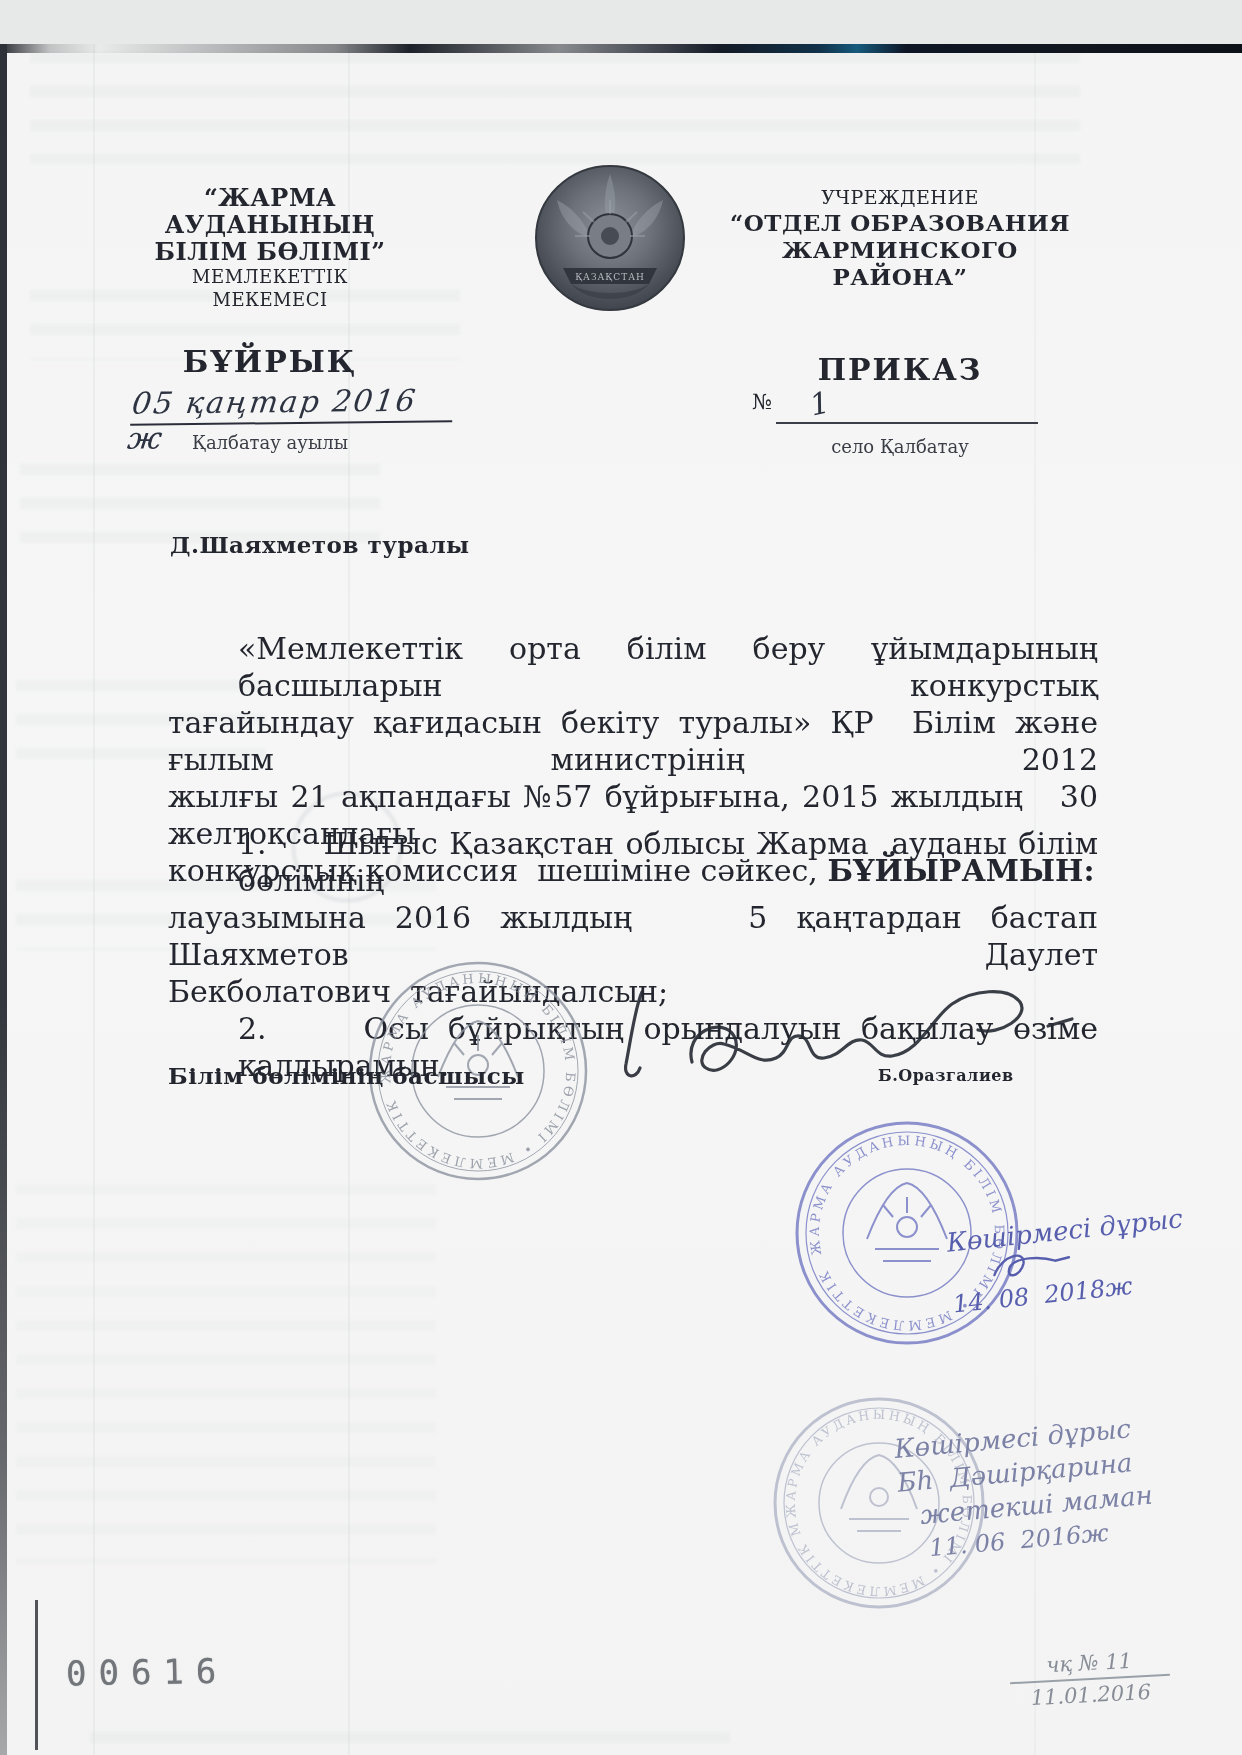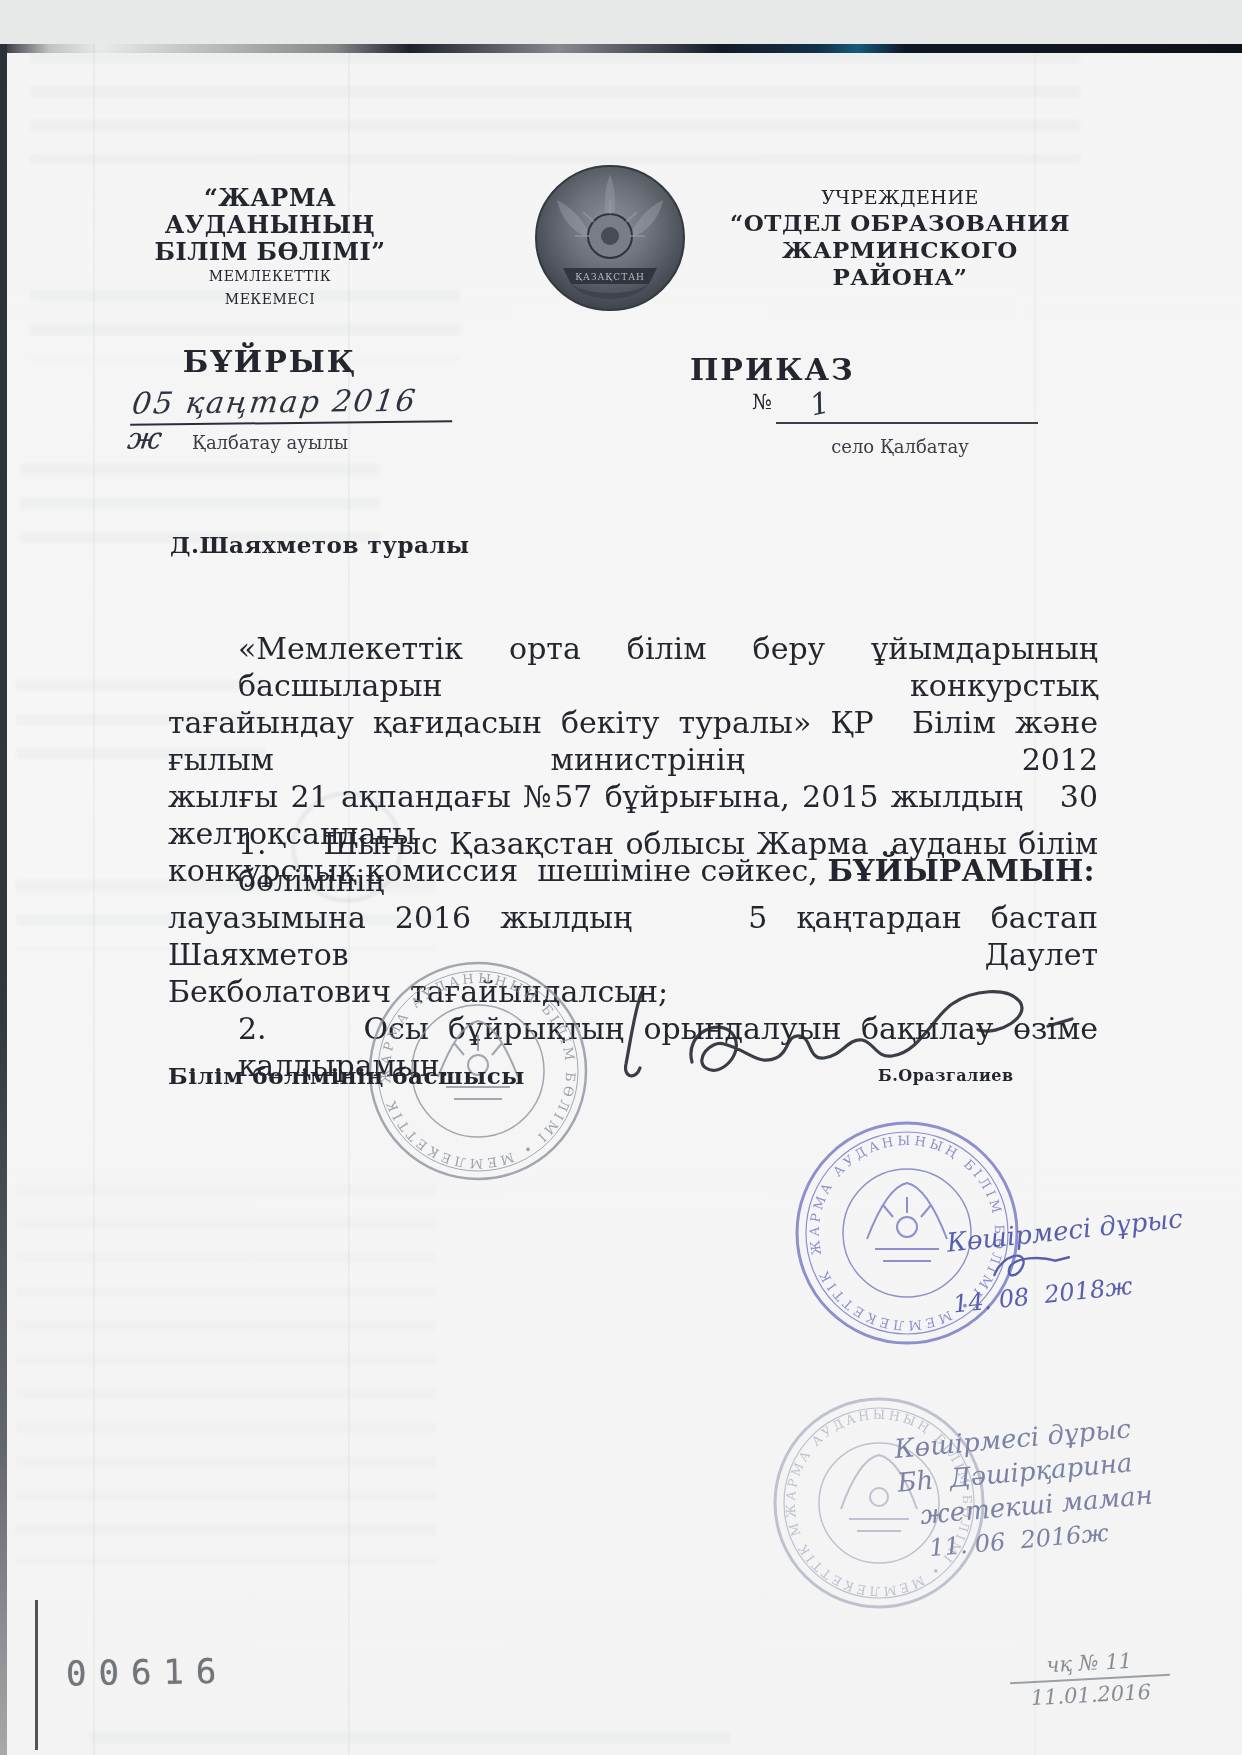--- a/index.html
+++ b/index.html
@@ -18,21 +18,21 @@
     background:linear-gradient(180deg,#2e3138 0%,#34373d 55%,rgba(52,55,61,.75) 80%,rgba(52,55,61,.35) 100%);}
   .left-edge2{left:35px;top:1556px;width:3px;height:150px;background:rgba(40,43,50,.8);}
   .vstreak{top:0;width:2px;height:1755px;background:rgba(110,116,128,.06);}
   
   .ghost{background:repeating-linear-gradient(180deg,rgba(108,114,128,.085) 0 11px,rgba(0,0,0,0) 11px 34px);filter:blur(1.4px);}
   .ghost.dim{opacity:.5;}
   .ghost-arc{border:3px solid rgba(118,124,140,.16);border-radius:50%;filter:blur(1.5px);}
   
   .org{ text-align:center;line-height:27px;}
   .org .b{font-weight:bold;font-size:24px;letter-spacing:.5px;}
-  .org .s{font-size:14px;line-height:23px;letter-spacing:.5px;}
+  .org .s{font-size:18px;line-height:23px;letter-spacing:.5px;}
   .org-right .b{font-size:23px;}
   .org-right .s{font-size:19px;}
   .doctype{font-weight:bold;font-size:30px;letter-spacing:2px;}
   .small-place{font-size:18px;color:#3a3d45;}
   .hand{font-style:italic;color:#2e3342;}
   .hw-date{font-size:30px;transform:skewX(-8deg);letter-spacing:2px;}
   .underline-l{border-bottom:2px solid #2b2e3a;transform:rotate(-.6deg);}
   .underline-r{border-bottom:2px solid #3c3f4a;}
   
   .tline{white-space:pre-wrap;font-size:30px;line-height:37px;width:930px;text-align:justify;}
@@ -109,21 +109,21 @@
   </div>
 
   <div class="abs org org-right" style="left:690px;top:142px;width:420px;">
     <div class="s">УЧРЕЖДЕНИЕ</div>
     <div class="b">“ОТДЕЛ ОБРАЗОВАНИЯ</div>
     <div class="b">ЖАРМИНСКОГО</div>
     <div class="b">РАЙОНА”</div>
   </div>
 
   <div class="abs doctype" style="left:110px;top:300px;width:320px;text-align:center;">БҰЙРЫҚ</div>
-  <div class="abs doctype" style="left:690px;top:308px;width:420px;">ПРИКАЗ</div>
+  <div class="abs doctype" style="left:690px;top:308px;width:420px;text-align:center;">ПРИКАЗ</div>
 
   <div class="abs underline-l" style="left:130px;top:344px;width:322px;height:34px;">
     <div class="hand hw-date" style="margin-top:-4px;">05 қаңтар  2016 ж</div>
   </div>
   <div class="abs small-place" style="left:110px;top:388px;width:320px;text-align:center;">Қалбатау ауылы</div>
 
   <div class="abs" style="left:752px;top:346px;width:290px;">
     <span style="font-size:21px;">№</span>
     <span class="abs underline-r" style="left:24px;top:4px;width:262px;height:28px;">
       <span class="hand" style="font-size:30px;display:inline-block;margin-left:34px;margin-top:-8px;transform:rotate(-12deg);">1</span>

